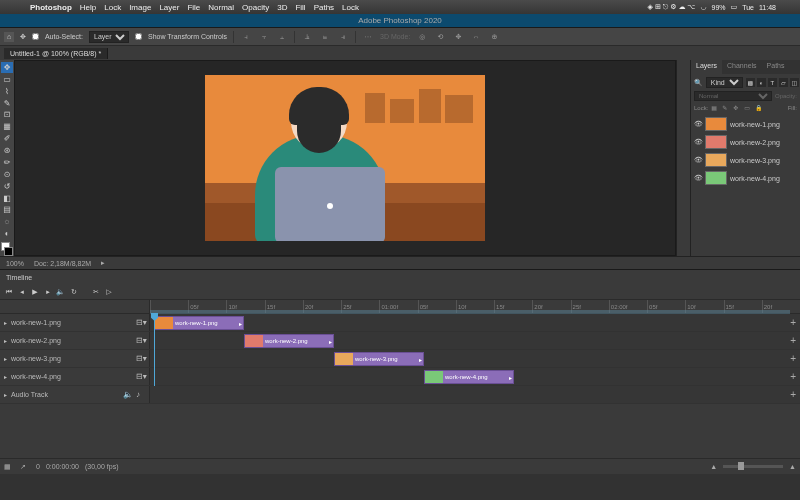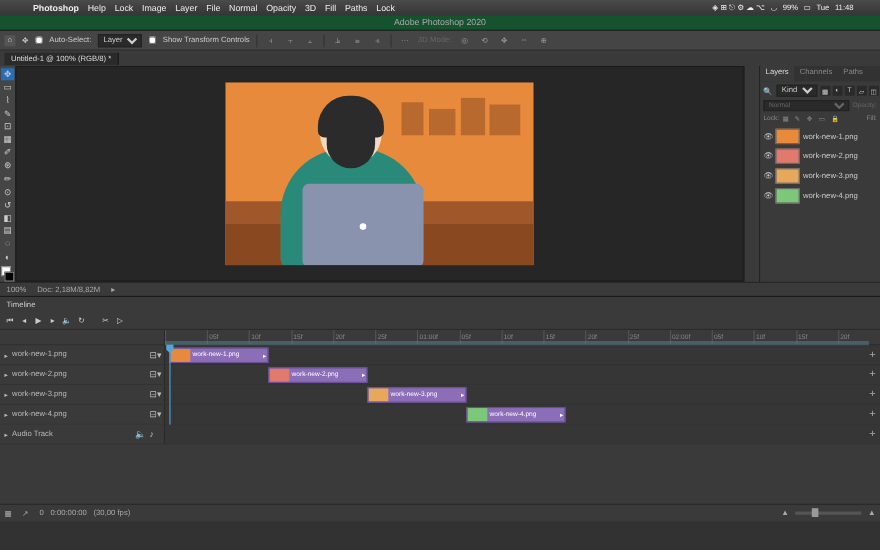--- a/index.html
+++ b/index.html
@@ -7,21 +7,21 @@
 
 
 .menubar { height: 14px; background: linear-gradient(#4a4a4a,#353535); display: flex; align-items: center; padding: 0 24px; font-size: 8px; color: #eee; }
 .menubar .apple { font-size: 9px; margin-right: 6px; }
 .menubar .app-name { font-weight: bold; margin-right: 8px; }
 .menubar .menu-item { margin-right: 8px; }
 .menubar .spacer { flex: 1; }
 .menubar .status { margin-left: 5px; font-size: 7px; }
 
 
-.titlebar { height: 14px; background: #14532d; display: flex; align-items: center; justify-content: center; font-size: 8px; color: #aaa; border-bottom: 1px solid #1a1a1a; }
+.titlebar { height: 14px; background: #0c4a6e; display: flex; align-items: center; justify-content: center; font-size: 8px; color: #aaa; border-bottom: 1px solid #1a1a1a; }
 
 
 .optionsbar { height: 18px; background: #454545; display: flex; align-items: center; padding: 0 4px; font-size: 7px; color: #ccc; gap: 6px; border-bottom: 1px solid #2a2a2a; }
 .optionsbar .home { width: 10px; height: 10px; background: #555; display: flex; align-items: center; justify-content: center; }
 .optionsbar input[type=checkbox] { width: 7px; height: 7px; }
 .optionsbar select { background: #2a2a2a; color: #ccc; border: 1px solid #222; font-size: 7px; height: 12px; }
 .optionsbar .sep { width: 1px; height: 12px; background: #333; }
 .optionsbar .icon-btn { width: 12px; height: 12px; color: #999; display: flex; align-items: center; justify-content: center; cursor: pointer; }
 
 

